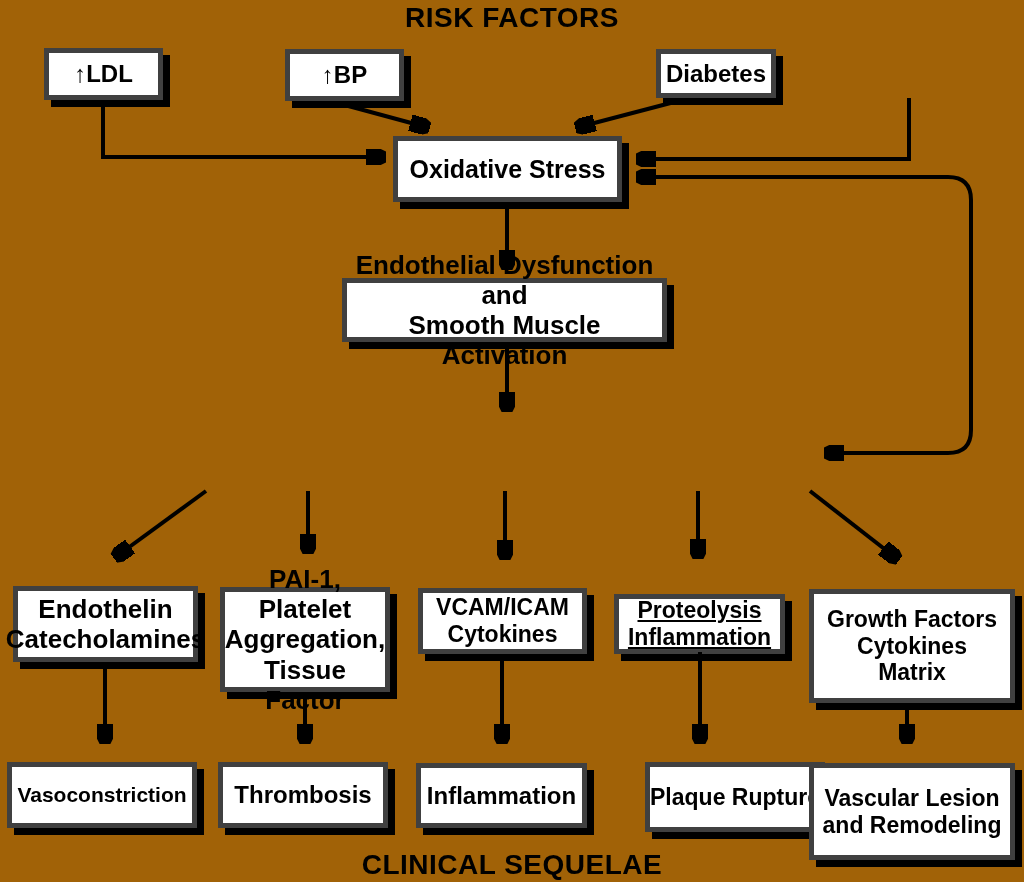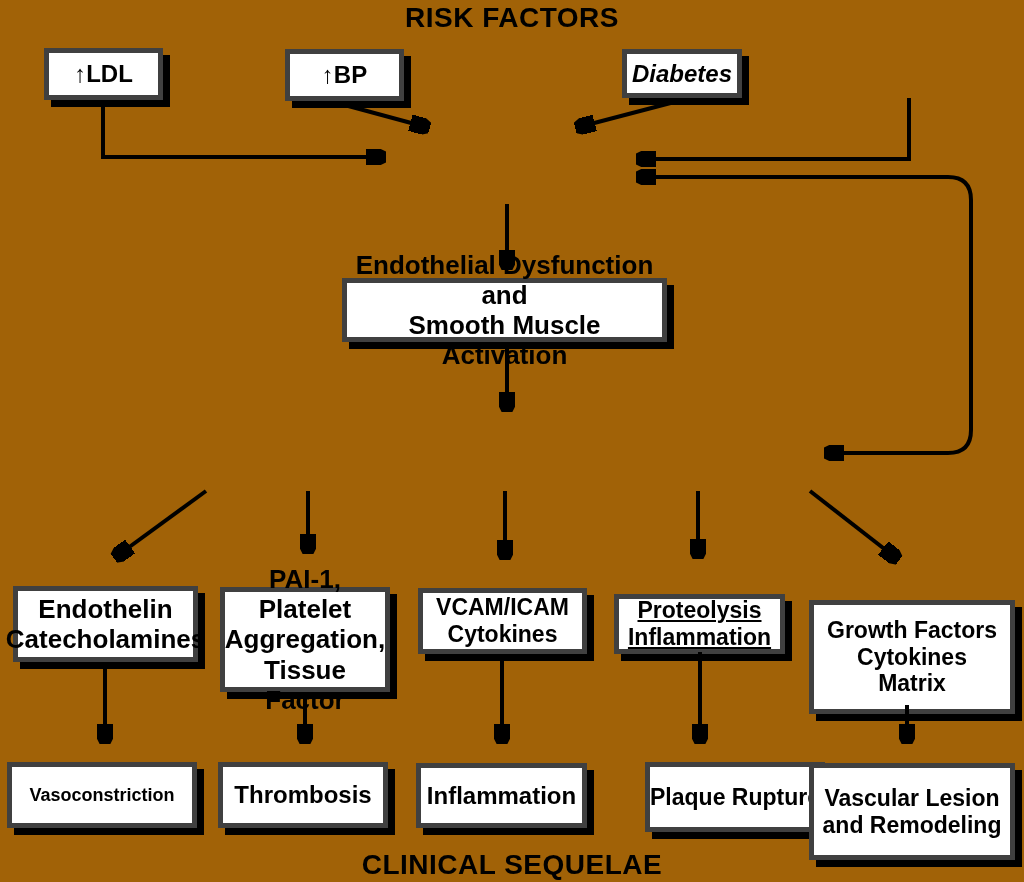--- a/index.html
+++ b/index.html
@@ -11,48 +11,49 @@
     position:absolute;left:0;width:1024px;text-align:center;
     font-weight:bold;font-size:28px;letter-spacing:.5px;
   }
   .node{
     position:absolute;box-sizing:border-box;background:#fff;
     border:5px solid #404040;box-shadow:7px 7px 0 #000;
     display:flex;align-items:center;justify-content:center;
     text-align:center;font-weight:bold;line-height:1.16;
     white-space:pre-line;font-size:23px;
   }
-  .fs21{font-size:18px}.fs22{font-size:26px}.fs24{font-size:24px}.fs25{font-size:25px}
+  .fs21{font-size:21px}.fs22{font-size:26px}.fs24{font-size:24px}.fs25{font-size:25px}
   svg.arrows{position:absolute;left:0;top:0;pointer-events:none;}
   svg.arrows path{stroke:#000;stroke-width:4;fill:none;}
 </style>
 </head>
 <body>
 
 <div class="stage">
 
   <div class="fig-title" style="top:2px;">RISK FACTORS</div>
 
   <div class="node fs24" style="left:44px;top:48px;width:119px;height:52px;">↑LDL</div>
   <div class="node fs24" style="left:260px;top:49px;width:119px;height:52px;margin-left:25px;">↑BP</div>
-  <div class="node fs24" style="left:622px;top:49px;width:120px;height:49px;font-style:italic;">Diabetes</div>
+  <div class="node fs24" style="left:656px;top:49px;width:120px;height:49px;">Diabetes</div>
 
+  <div class="node fs25" style="left:393px;top:136px;width:229px;height:66px;">Oxidative Stress</div>
   <div class="node fs22" style="left:342px;top:278px;width:325px;height:64px;">Endothelial Dysfunction and
 Smooth Muscle Activation</div>
 
   <div class="node fs22" style="left:13px;top:586px;width:185px;height:76px;">Endothelin
 Catecholamines</div>
   <div class="node fs22" style="left:220px;top:587px;width:170px;height:105px;">PAI-1, Platelet
 Aggregation,
 Tissue Factor</div>
   <div class="node" style="left:418px;top:588px;width:169px;height:66px;">VCAM/ICAM
 Cytokines</div>
   <div class="node" style="left:614px;top:594px;width:171px;height:60px;text-decoration:underline;">Proteolysis
 Inflammation</div>
-  <div class="node" style="left:809px;top:589px;width:206px;height:114px;margin-top:11px;">Growth Factors
+  <div class="node" style="left:809px;top:589px;width:206px;height:114px;">Growth Factors
 Cytokines
 Matrix</div>
 
   <div class="node fs21" style="left:7px;top:762px;width:190px;height:66px;">Vasoconstriction</div>
   <div class="node fs24" style="left:218px;top:762px;width:170px;height:66px;">Thrombosis</div>
   <div class="node fs24" style="left:416px;top:763px;width:171px;height:65px;">Inflammation</div>
   <div class="node" style="left:645px;top:762px;width:180px;height:70px;">Plaque Rupture</div>
   <div class="node" style="left:809px;top:763px;width:206px;height:97px;">Vascular Lesion
 and Remodeling</div>
 

